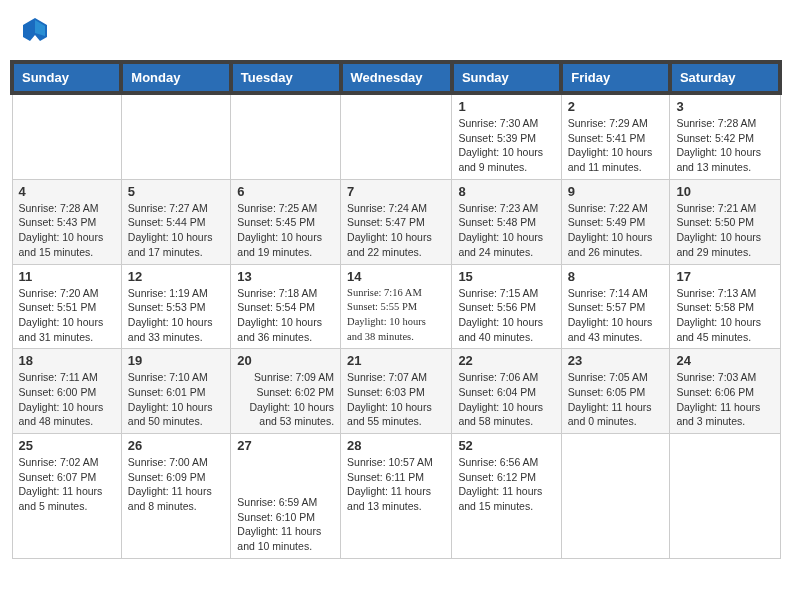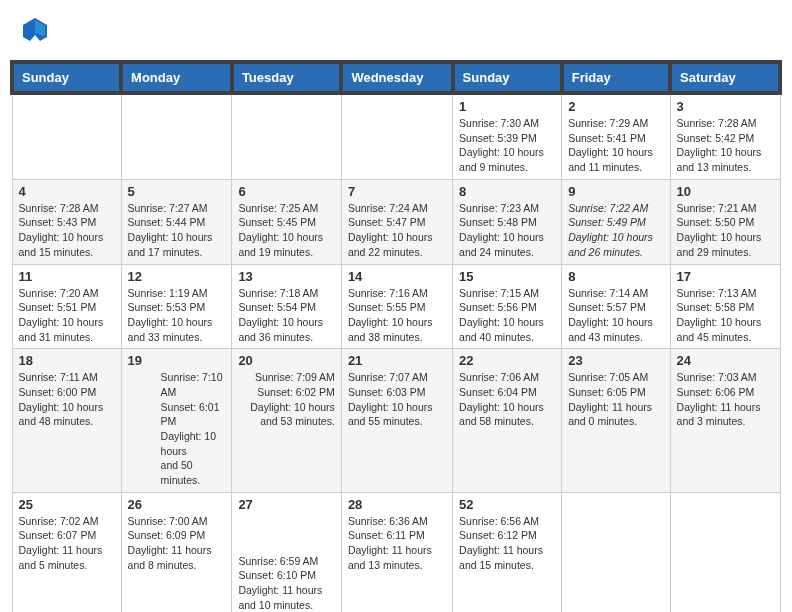--- a/index.html
+++ b/index.html
@@ -192,21 +192,21 @@
         </td>
         <td>
           <div class="day-number">8</div>
           <div class="day-info" style="white-space: pre-line;">Sunrise: 7:23 AM
 Sunset: 5:48 PM
 Daylight: 10 hours
 and 24 minutes.</div>
         </td>
         <td>
           <div class="day-number">9</div>
-          <div class="day-info" style="white-space: pre-line; font-style: italic;">Sunrise: 7:22 AM
+          <div class="day-info" style="white-space: pre-line;">Sunrise: 7:22 AM
 Sunset: 5:49 PM
 Daylight: 10 hours
 and 26 minutes.</div>
         </td>
         <td>
           <div class="day-number">10</div>
           <div class="day-info" style="white-space: pre-line;">Sunrise: 7:21 AM
 Sunset: 5:50 PM
 Daylight: 10 hours
 and 29 minutes.</div>
@@ -229,21 +229,21 @@
         </td>
         <td>
           <div class="day-number">13</div>
           <div class="day-info" style="white-space: pre-line;">Sunrise: 7:18 AM
 Sunset: 5:54 PM
 Daylight: 10 hours
 and 36 minutes.</div>
         </td>
         <td>
           <div class="day-number">14</div>
-          <div class="day-info" style="white-space: pre-line;">Sunrise: 7:16 AM
+          <div class="day-info" style="white-space: pre-line; font-family: Liberation Serif, serif;">Sunrise: 7:16 AM
 Sunset: 5:55 PM
 Daylight: 10 hours
 and 38 minutes.</div>
         </td>
         <td>
           <div class="day-number">15</div>
           <div class="day-info" style="white-space: pre-line;">Sunrise: 7:15 AM
 Sunset: 5:56 PM
 Daylight: 10 hours
 and 40 minutes.</div>
@@ -266,21 +266,21 @@
       <tr>
         <td>
           <div class="day-number">18</div>
           <div class="day-info" style="white-space: pre-line;">Sunrise: 7:11 AM
 Sunset: 6:00 PM
 Daylight: 10 hours
 and 48 minutes.</div>
         </td>
         <td>
           <div class="day-number">19</div>
-          <div class="day-info" style="white-space: pre-line; margin-left: 33px;">Sunrise: 7:10 AM
+          <div class="day-info" style="white-space: pre-line;">Sunrise: 7:10 AM
 Sunset: 6:01 PM
 Daylight: 10 hours
 and 50 minutes.</div>
         </td>
         <td>
           <div class="day-number">20</div>
           <div class="day-info" style="white-space: pre-line; text-align: right;">Sunrise: 7:09 AM
 Sunset: 6:02 PM
 Daylight: 10 hours
 and 53 minutes.</div>
@@ -331,21 +331,21 @@
         </td>
         <td>
           <div class="day-number">27</div>
           <div class="day-info" style="white-space: pre-line; margin-top: 42px;">Sunrise: 6:59 AM
 Sunset: 6:10 PM
 Daylight: 11 hours
 and 10 minutes.</div>
         </td>
         <td>
           <div class="day-number">28</div>
-          <div class="day-info" style="white-space: pre-line;">Sunrise: 6:36 AM
+          <div class="day-info" style="white-space: pre-line;">Sunrise: 10:57 AM
 Sunset: 6:11 PM
 Daylight: 11 hours
 and 13 minutes.</div>
         </td>
         <td>
           <div class="day-number">52</div>
           <div class="day-info" style="white-space: pre-line;">Sunrise: 6:56 AM
 Sunset: 6:12 PM
 Daylight: 11 hours
 and 15 minutes.</div>

